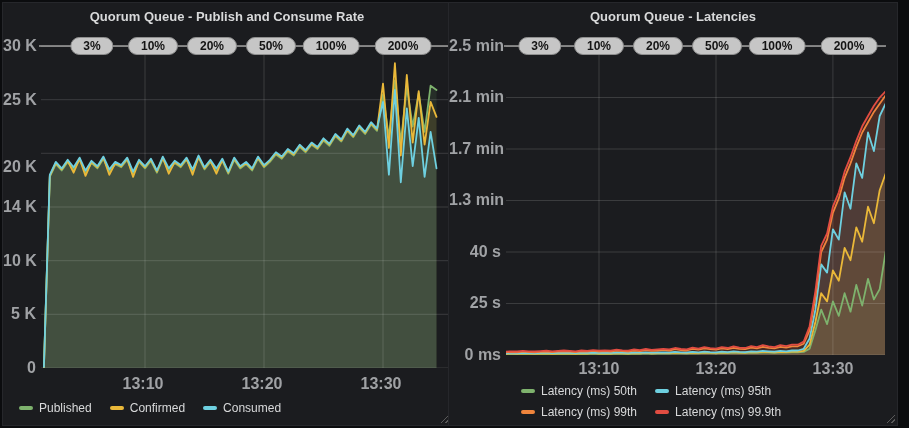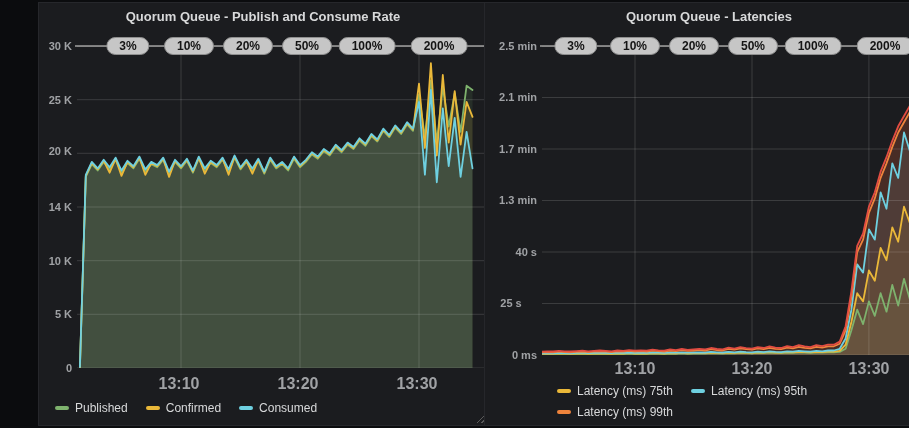--- a/index.html
+++ b/index.html
@@ -5,39 +5,39 @@
   * { margin:0; padding:0; box-sizing:border-box; }
   html,body { width:909px; height:428px; }
   body {
     background:#0b0c0e;
     font-family:"Liberation Sans", sans-serif;
     position:relative;
     overflow:hidden;
   }
   .panel {
     position:absolute; top:2px; width:450px; height:424px;
-    background:#1b1c1f; border:1px solid #26272b;margin-left:36px;
+    background:#1b1c1f; border:1px solid #26272b;
   }
   .panel-title {
     position:absolute; top:6px; left:0; right:0;
     text-align:center; color:#d8d9da; font-size:13px; font-weight:700;
     cursor:pointer;
   }
   .plot { position:absolute; }
   .plot svg { position:absolute; left:0; top:0; width:100%; height:100%; display:block; }
   .topline { position:absolute; height:2px; background:#7e7e7e; }
   .pill {
     position:absolute; top:34px; transform:translateX(-50%);
     background:#c6c6c6; border:1px solid #8f8f8f; border-radius:9px;
     color:#141414; font-size:12px; font-weight:700;
     padding:1px 12px; line-height:14px; white-space:nowrap; z-index:3;
   }
   .ytick {
     position:absolute; transform:translateY(-50%);
-    color:#a0a2a5; font-size:11px; font-weight:600; text-align:right;
+    color:#a0a2a5; font-size:16px; font-weight:600; text-align:right;
     white-space:nowrap;
   }
   .xtick {
     position:absolute; transform:translateX(-50%);
     color:#a0a2a5; font-size:16px; font-weight:600; white-space:nowrap;
   }
   .legend { position:absolute; display:flex; gap:18px; align-items:center; }
   .legend-item { display:flex; align-items:center; gap:6px; color:#d8d9da; font-size:12px; cursor:pointer; white-space:nowrap; }
   .swatch { width:14px; height:4px; border-radius:2px; flex:0 0 auto; }
   .resize-handle {
@@ -78,21 +78,21 @@
 
   <div class="pill" style="left:89px;">3%</div>
   <div class="pill" style="left:150px;">10%</div>
   <div class="pill" style="left:209px;">20%</div>
   <div class="pill" style="left:268px;">50%</div>
   <div class="pill" style="left:328px;">100%</div>
   <div class="pill" style="left:400px;">200%</div>
 
   <div class="ytick" style="left:0; width:33px; top:43px;">30 K</div>
   <div class="ytick" style="left:0; width:33px; top:97px;">25 K</div>
-  <div class="ytick" style="left:0; width:33px; top:148px;text-align:right;">20 K</div>
+  <div class="ytick" style="left:0; width:33px; top:164px;text-align:right;">20 K</div>
   <div class="ytick" style="left:0; width:33px; top:204px;">14 K</div>
   <div class="ytick" style="left:0; width:33px; top:258px;">10 K</div>
   <div class="ytick" style="left:0; width:33px; top:311px;">5 K</div>
   <div class="ytick" style="left:0; width:33px; top:365px;">0</div>
 
   <div class="xtick" style="left:140px; top:372px;">13:10</div>
   <div class="xtick" style="left:259px; top:372px;">13:20</div>
   <div class="xtick" style="left:378px; top:372px;">13:30</div>
 
   <div class="legend" style="left:16px; top:398px;">
@@ -148,38 +148,42 @@
   <div class="pill" style="left:209px;">20%</div>
   <div class="pill" style="left:268px;">50%</div>
   <div class="pill" style="left:328px;">100%</div>
   <div class="pill" style="left:400px;">200%</div>
 
   <div class="ytick" style="left:0; width:52px; top:43px;">2.5 min</div>
   <div class="ytick" style="left:0; width:52px; top:94px;">2.1 min</div>
   <div class="ytick" style="left:0; width:52px; top:146px;">1.7 min</div>
   <div class="ytick" style="left:0; width:52px; top:197px;">1.3 min</div>
   <div class="ytick" style="left:0; width:52px; top:249px;">40 s</div>
-  <div class="ytick" style="left:0; width:52px; top:300px;text-align:center;">25 s</div>
+  <div class="ytick" style="left:0; width:52px; top:300px;">25 s</div>
   <div class="ytick" style="left:0; width:52px; top:352px;">0 ms</div>
 
   <div class="xtick" style="left:150px; top:357px;">13:10</div>
   <div class="xtick" style="left:267px; top:357px;">13:20</div>
   <div class="xtick" style="left:384px; top:357px;">13:30</div>
 
   <div class="legend" style="left:72px; top:381px;">
     <div class="legend-item">
-      <span class="swatch" style="background: rgb(234, 184, 57);"></span>
-      <span>Latency (ms) 75th</span>
+      <span class="swatch" style="background: rgb(126, 178, 109);"></span>
+      <span>Latency (ms) 50th</span>
     </div>
     <div class="legend-item">
       <span class="swatch" style="background: rgb(110, 208, 224);"></span>
       <span>Latency (ms) 95th</span>
     </div>
   </div>
   <div class="legend" style="left:72px; top:402px;">
     <div class="legend-item">
       <span class="swatch" style="background: rgb(239, 132, 60);"></span>
       <span>Latency (ms) 99th</span>
     </div>
+    <div class="legend-item">
+      <span class="swatch" style="background: rgb(226, 77, 66);"></span>
+      <span>Latency (ms) 99.9th</span>
+    </div>
   </div>
 
   <div class="resize-handle"></div>
 </div>
 
 </body></html>

